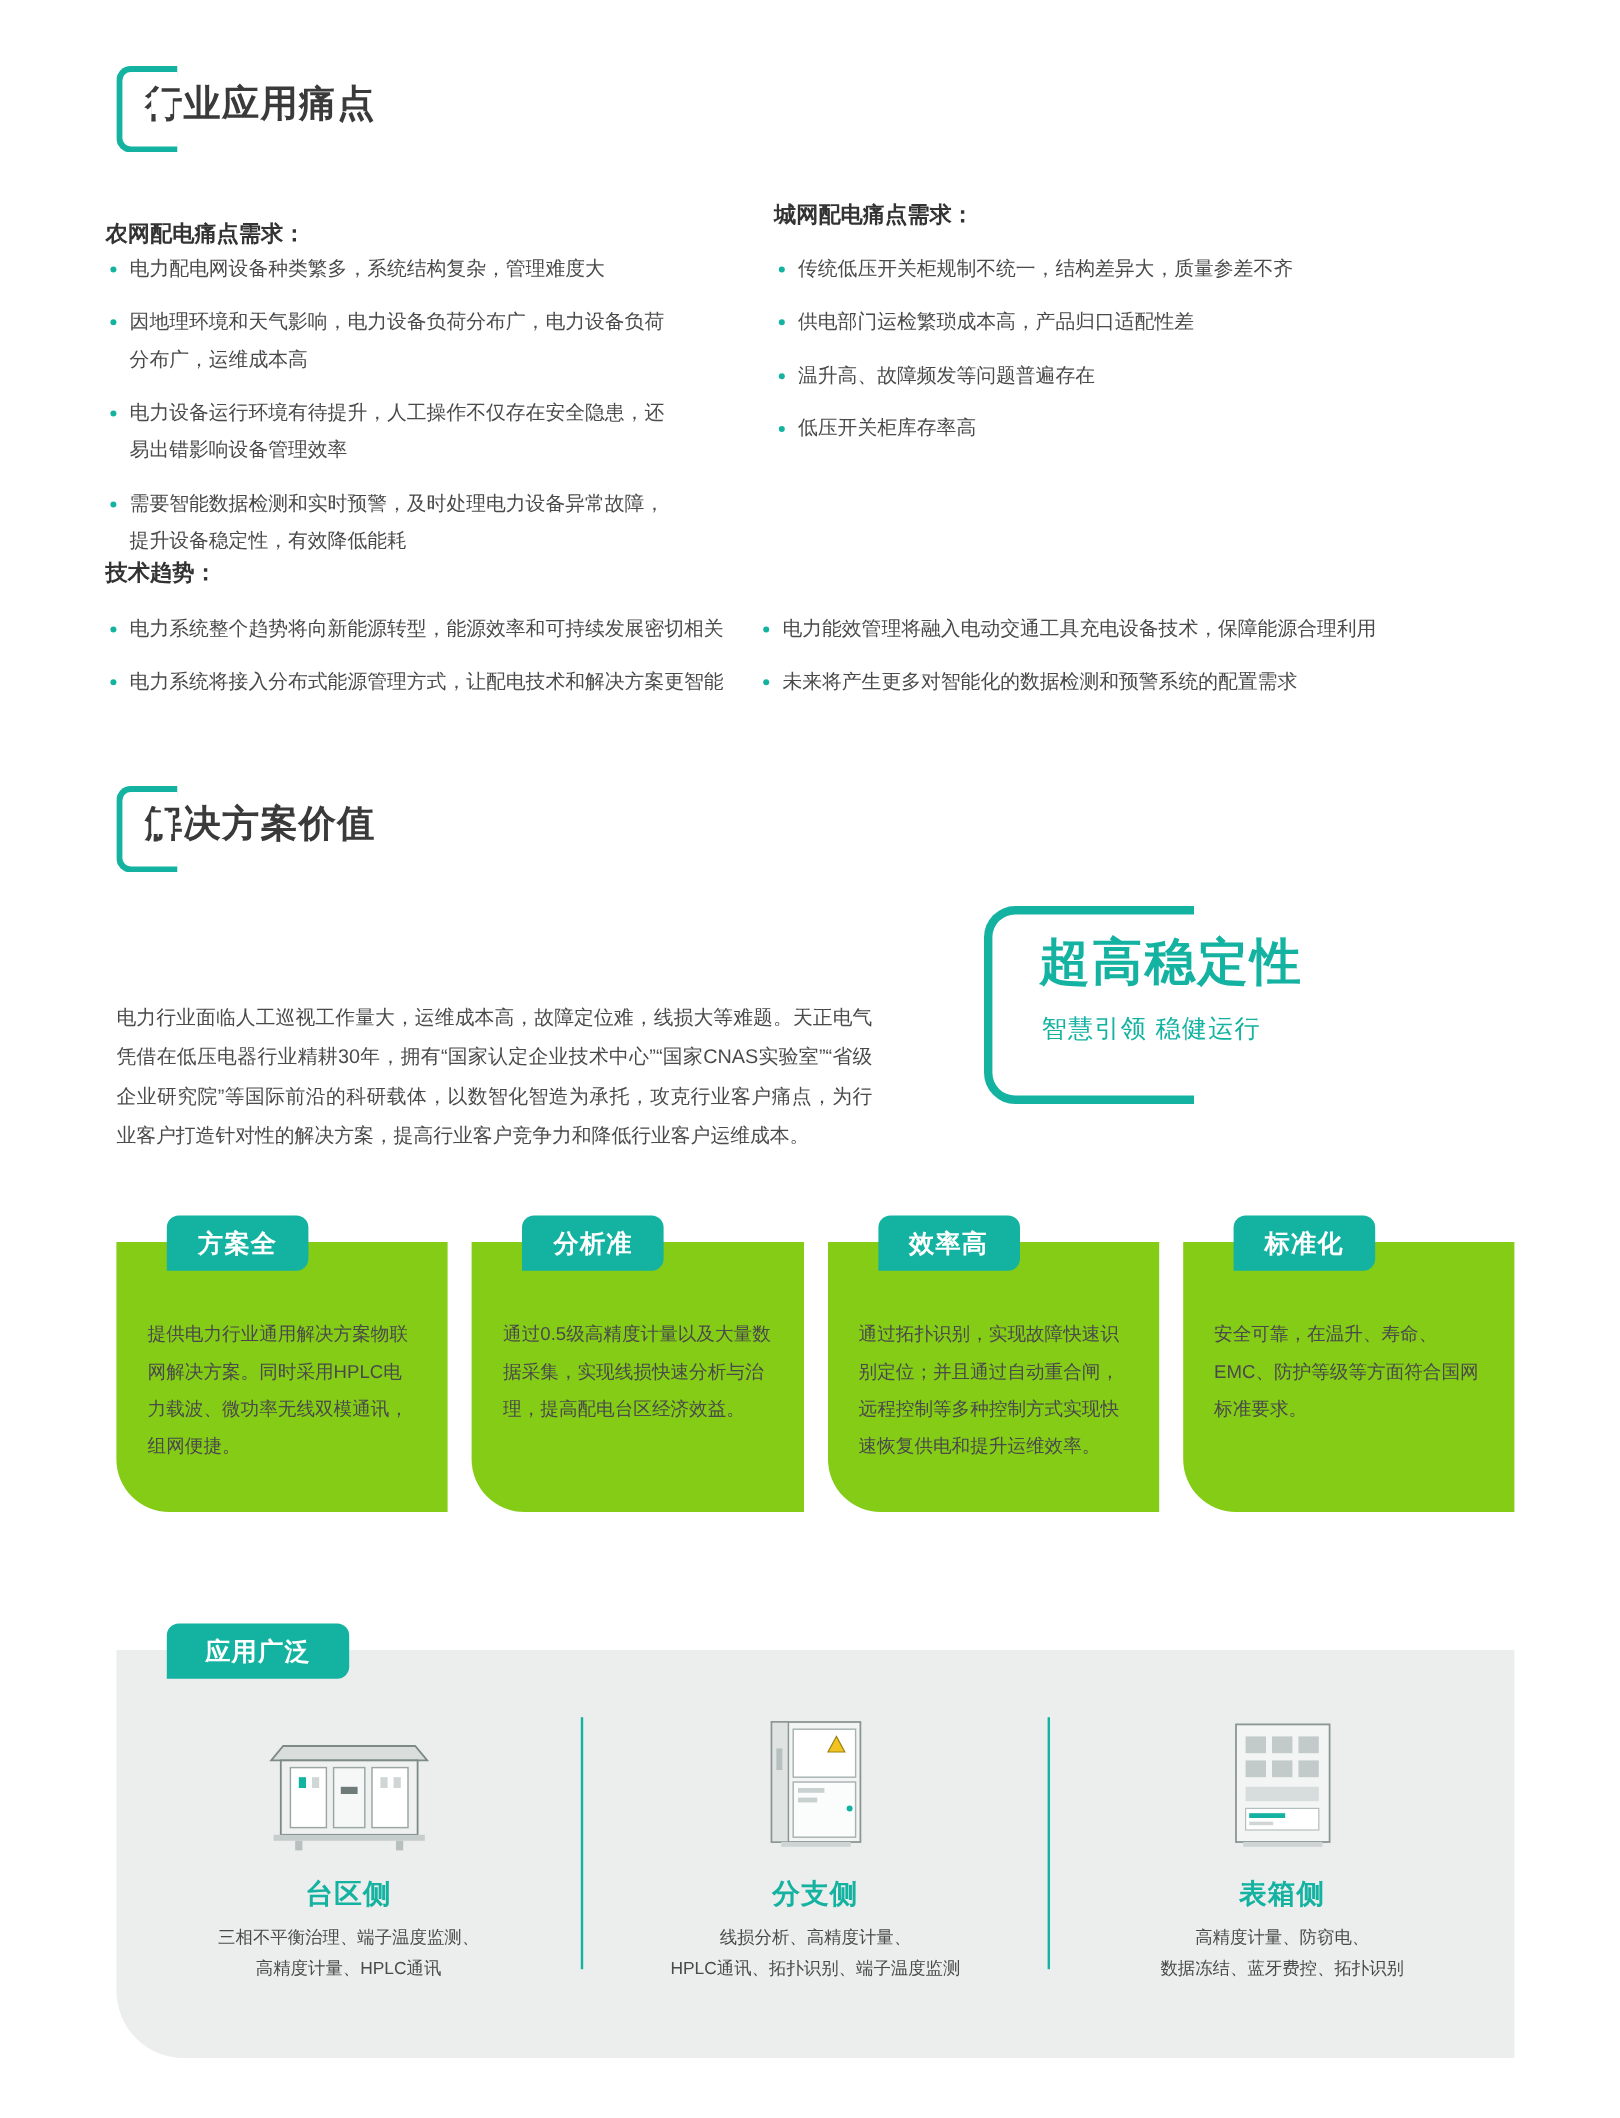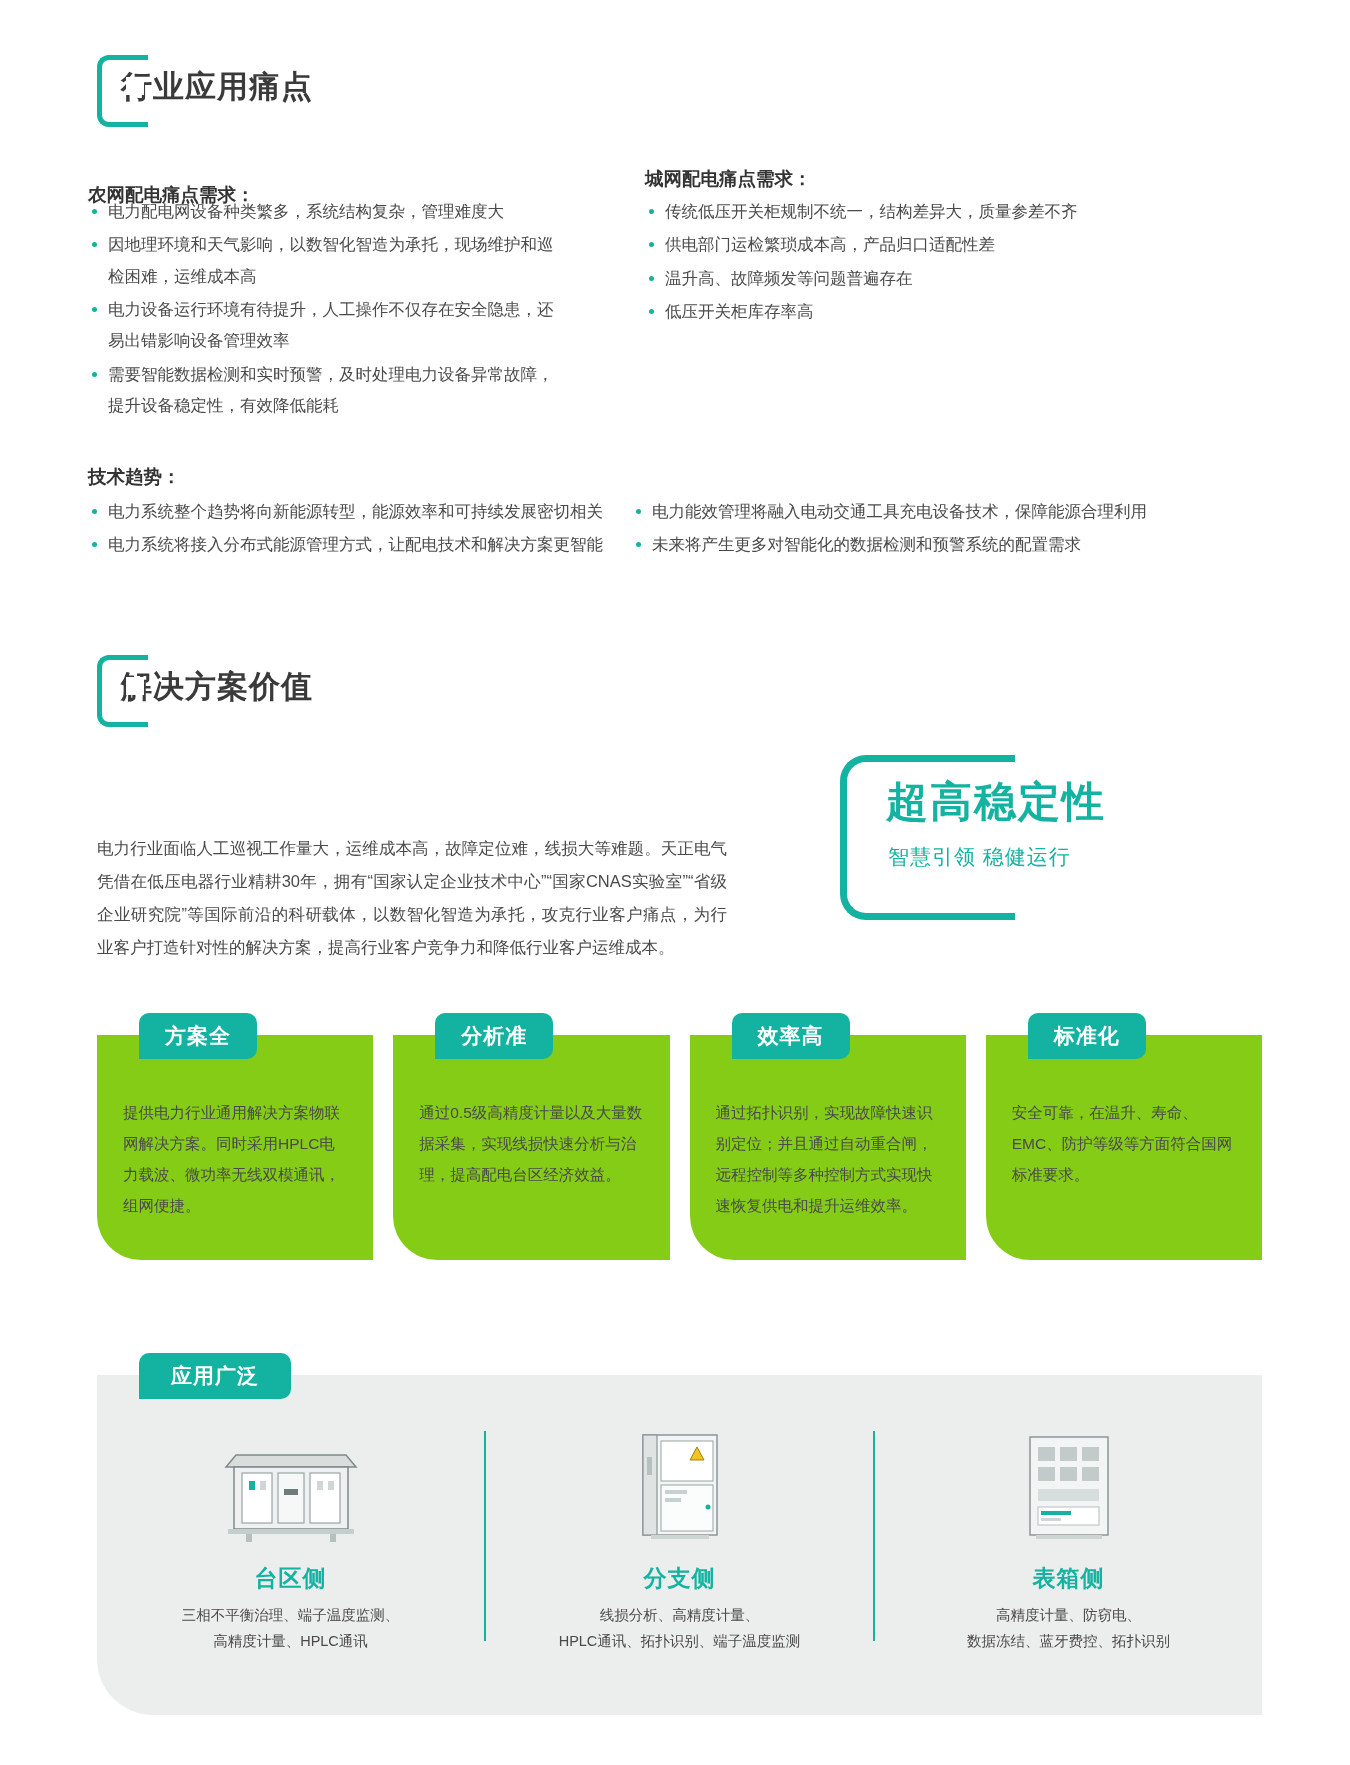--- a/index.html
+++ b/index.html
@@ -64,36 +64,37 @@
     padding: 0;
     position: absolute;
   }
   ul.bullets li {
     position: relative;
     padding-left: 20px;
     font-size: 16.5px;
     line-height: 1.9;
     color: #4a4a4a;
     margin-bottom: 2px;
+    margin-top: 13px;
   }
   ul.bullets li::before {
     content: "";
     position: absolute;
     left: 4px;
     top: 13px;
     width: 5px;
     height: 5px;
     border-radius: 50%;
     background: #14b2a0;
   }
 
   
   .badge-wrap {
     position: absolute;
-    left: 840px;
+    left: 820px;
     top: 755px;
     width: 330px;
     height: 165px;
   }
   .badge-bracket {
     position: absolute;
     left: 0; top: 0;
     width: 175px; height: 165px;
     border: 7px solid #14b2a0;
     border-right: none;
@@ -240,21 +241,21 @@
 <body>
 
 <div class="section-head" style="left:97px; top:55px;">
   <span class="bracket"></span>
   <span class="section-title">行业应用痛点</span>
 </div>
 
 <div class="sub-head" style="left:88px; top:182px;">农网配电痛点需求：</div>
 <ul class="bullets" style="left:88px; top:196px; width:480px;">
   <li>电力配电网设备种类繁多，系统结构复杂，管理难度大</li>
-  <li>因地理环境和天气影响，以数智化智造为承托，现场维护和巡检困难，运维成本高</li>
+  <li>因地理环境和天气影响，电力设备负荷分布广，电力设备负荷分布广，运维成本高</li>
   <li>电力设备运行环境有待提升，人工操作不仅存在安全隐患，还易出错影响设备管理效率</li>
   <li>需要智能数据检测和实时预警，及时处理电力设备异常故障，提升设备稳定性，有效降低能耗</li>
 </ul>
 
 <div class="sub-head" style="left:645px; top:166px;">城网配电痛点需求：</div>
 <ul class="bullets" style="left:645px; top:196px; width:520px;">
   <li>传统低压开关柜规制不统一，结构差异大，质量参差不齐</li>
   <li>供电部门运检繁琐成本高，产品归口适配性差</li>
   <li>温升高、故障频发等问题普遍存在</li>
   <li>低压开关柜库存率高</li>

